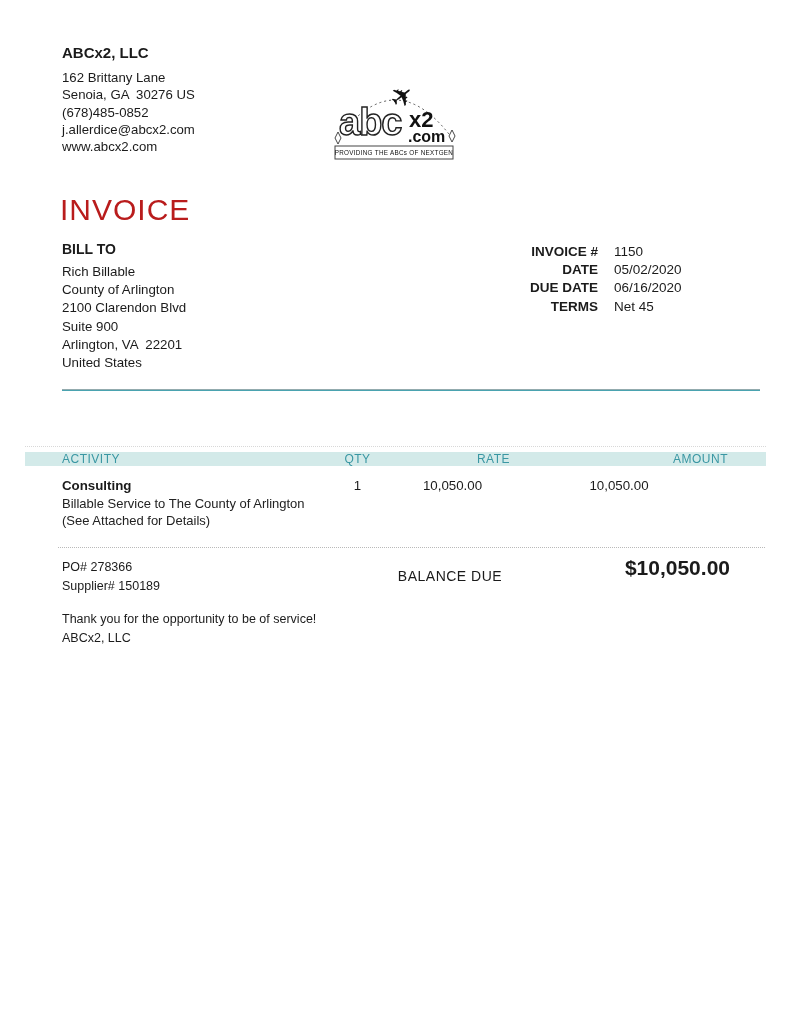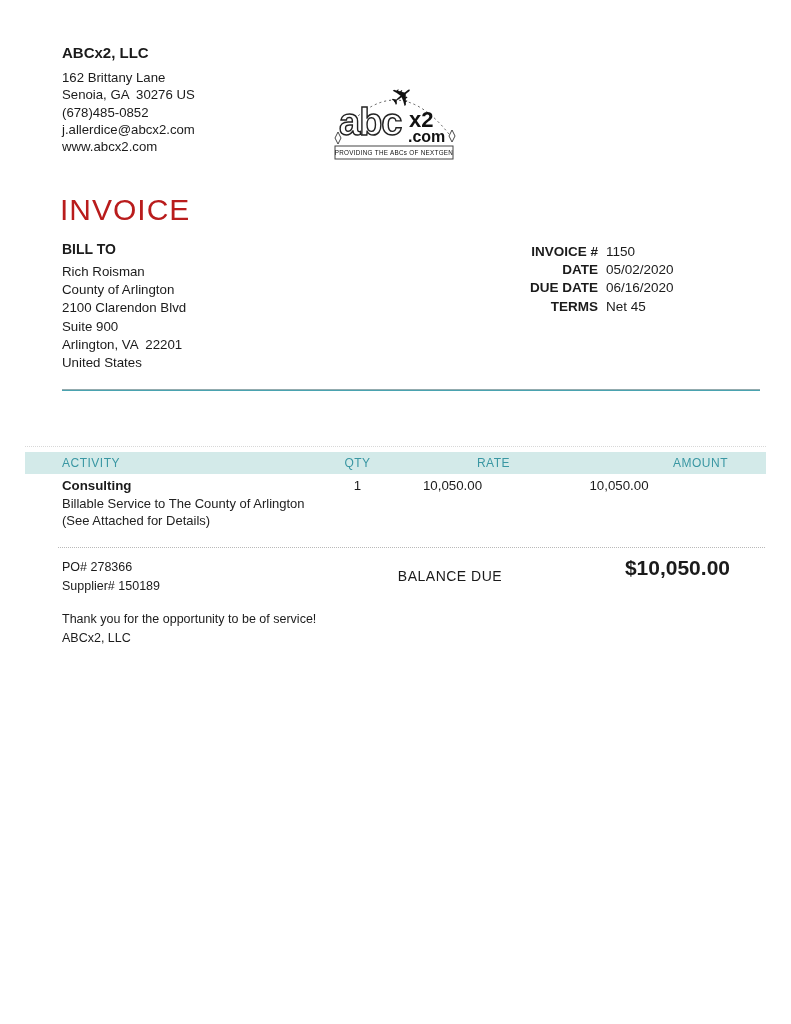--- a/index.html
+++ b/index.html
@@ -28,41 +28,41 @@
   }
 
   
   .billto{position:absolute;left:62px;top:241px;}
   .billto-label{font-size:14px;font-weight:bold;margin-bottom:6px;}
   .billto-line{font-size:13.3px;line-height:18.2px;}
 
   
   .meta{
     position:absolute;left:440px;top:243px;
-    display:grid;grid-template-columns:158px auto;column-gap:8px;
+    display:grid;grid-template-columns:158px auto;column-gap:16px;
     font-size:13.5px;line-height:18.2px;
   }
   .meta-label{font-weight:bold;text-align:right;}
   .meta-value{text-align:left;}
 
   
   .divider-teal{
     position:absolute;left:62px;top:389px;width:698px;height:0;
     border-top:1px solid #93abae;border-bottom:1px solid #4aa3b0;
   }
 
   
   .rule-top{
     position:absolute;left:25px;top:446px;width:741px;height:0;
     border-top:1px dotted #d8d8d8;
   }
 
   
   .thead{
-    position:absolute;left:25px;top:452px;width:741px;height:22px;
+    position:absolute;left:25px;top:452px;width:741px;height:14px;
     background:#d3eae9;color:#3a97a3;
     display:grid;grid-template-columns:258px 75px 115px 218px;
     padding:0 38px 0 37px;box-sizing:border-box;align-items:center;
     font-size:12px;letter-spacing:0.5px;
   }
   .th-qty{text-align:center;}
   .th-rate,.th-amount{text-align:right;}
   .trow{
     position:absolute;left:25px;top:478px;width:741px;
     display:grid;grid-template-columns:258px 75px 115px 218px;
@@ -120,21 +120,21 @@
     <text x="78" y="64" font-size="16" font-weight="bold" fill="#111">.com</text>
 
     <rect x="5" y="68" width="118" height="13" fill="#ffffff" stroke="#444" stroke-width="1"></rect>
     <text x="64" y="77.2" text-anchor="middle" font-size="6.3" letter-spacing="0.3" fill="#111">PROVIDING THE ABCs OF NEXTGEN</text>
   </svg>
 
   <h1 class="invoice-title">INVOICE</h1>
 
   <div class="billto">
     <div class="billto-label">BILL TO</div>
-    <div class="billto-line pre">Rich Roisman</div>
+    <div class="billto-line pre">Rich Billable</div>
     <div class="billto-line pre">County of Arlington</div>
     <div class="billto-line pre">2100 Clarendon Blvd</div>
     <div class="billto-line pre">Suite 900</div>
     <div class="billto-line pre">Arlington, VA  22201</div>
     <div class="billto-line pre">United States</div>
   </div>
 
   <div class="meta">
     <div class="meta-label">INVOICE #</div>
     <div class="meta-value">1150</div>

